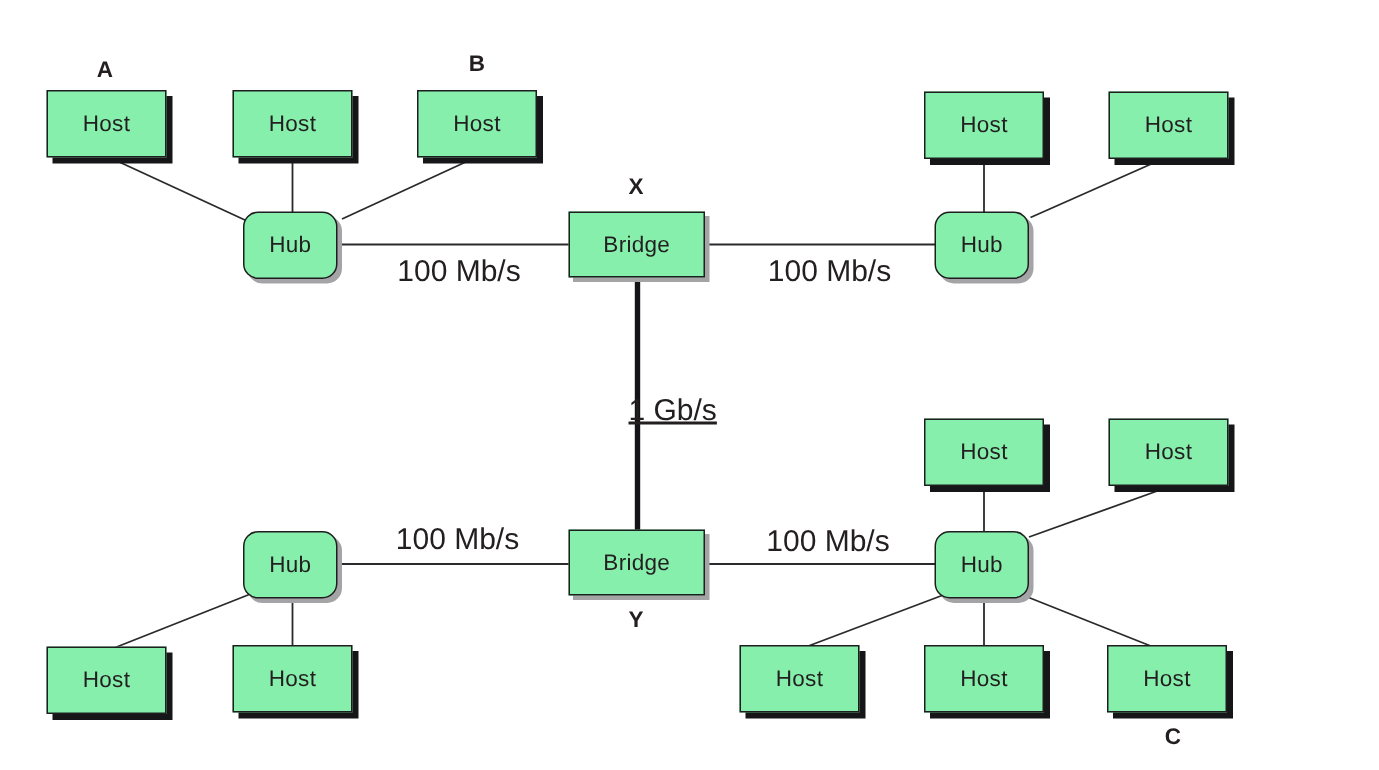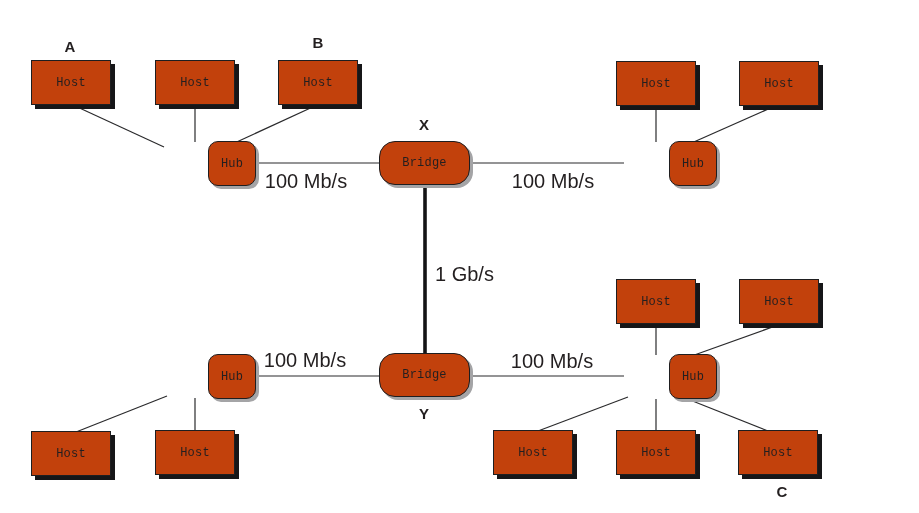--- a/index.html
+++ b/index.html
@@ -27,45 +27,43 @@
     stroke: #2a2a2c;
     stroke-width: 1.2;
   }
   .edges line.backbone {
     stroke: #141416;
     stroke-width: 3.6;
   }
   .node {
     position: absolute;
     box-sizing: border-box;
-    background: #c2410c;
+    background: #86efac;
     border: 1.6px solid #1e1e20;
     display: flex;
     align-items: center;
     justify-content: center;
-    font-size: 12px;
+    font-size: 15px;
     letter-spacing: 0.2px;
-    font-family: Liberation Mono, monospace;
   }
   .host {
     width: 80px;
     height: 45px;
     box-shadow: 4px 4px 0 0 #161618;
   }
   .hub {
-    width: 48px;
+    width: 63px;
     height: 45px;
     border-radius: 10px;
     box-shadow: 3px 3px 0 0 #a4a4a6;
-    margin-left: 46px;
   }
   .bridge {
     width: 91px;
     height: 44px;
-    border-radius: 16px;
+    border-radius: 0;
     box-shadow: 3px 3px 0 0 #a4a4a6;
   }
   .tag {
     position: absolute;
     font-weight: bold;
     font-size: 15px;
     transform: translateX(-50%);
     white-space: nowrap;
   }
   .speed {
@@ -127,15 +125,15 @@
   <span class="tag" style="left:70px;  top:38px;">A</span>
   <span class="tag" style="left:318px; top:34px;">B</span>
   <span class="tag" style="left:424px; top:116px;">X</span>
   <span class="tag" style="left:424px; top:405px;">Y</span>
   <span class="tag" style="left:782px; top:483px;">C</span>
 
   <span class="speed" style="left:306px; top:170px;">100 Mb/s</span>
   <span class="speed" style="left:553px; top:170px;">100 Mb/s</span>
   <span class="speed" style="left:305px; top:349px;">100 Mb/s</span>
   <span class="speed" style="left:552px; top:350px;">100 Mb/s</span>
-  <span class="speed left-anchor" style="left:435px; top:263px;">1 Gb/s</span>
+  <span class="speed left-anchor" style="left:419px; top:263px;text-decoration:underline;">1 Gb/s</span>
 
 </div>
 
 </body></html>

